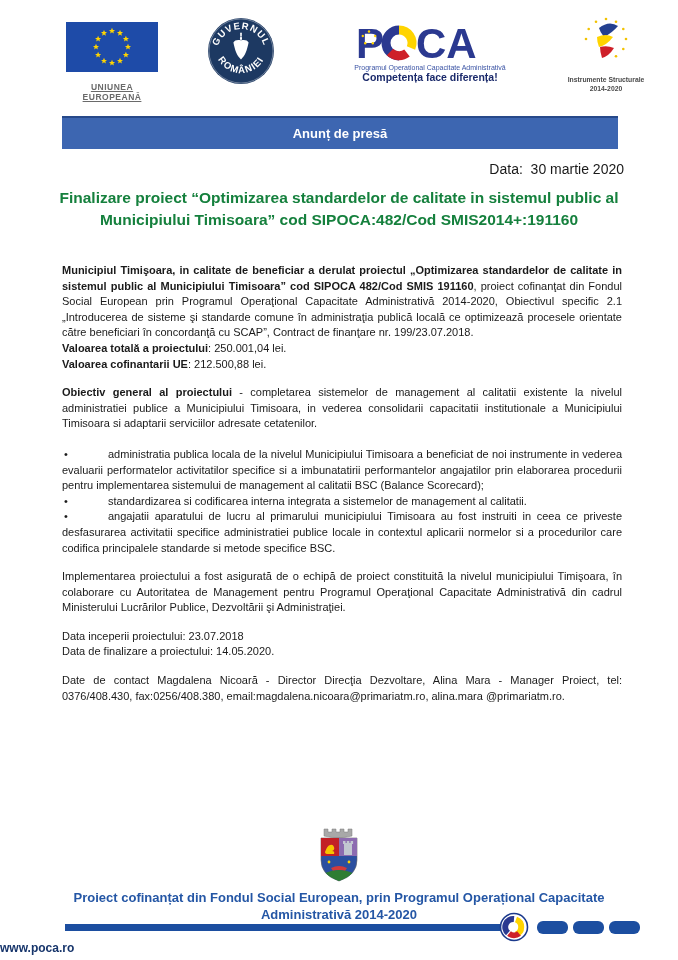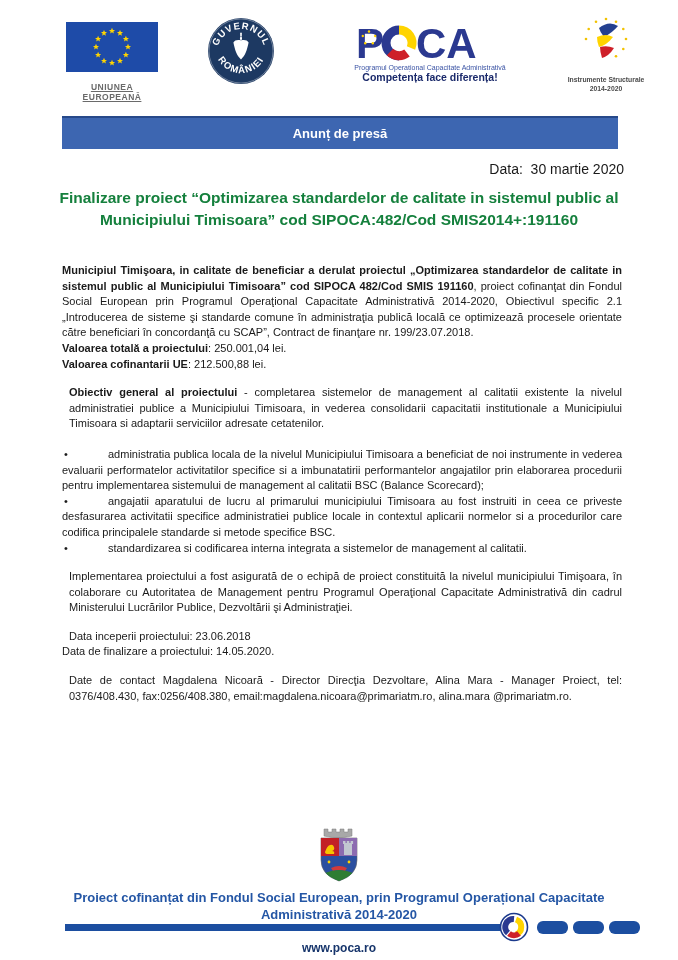--- a/index.html
+++ b/index.html
@@ -36,39 +36,39 @@
   .doc-title {
     position:absolute; top:187px; left:46px; width:586px;
     text-align:center; color:#15803d; font-size:15.5px; font-weight:bold; line-height:22px;
   }
 
   
   .body-content { position:absolute; top:263px; left:62px; width:560px; }
   .para { font-size:11px; line-height:15.6px; text-align:justify; }
   .para .b { font-weight:bold; }
   .para.gap1 { margin-top:15px; }
-  .para.gap2 { margin-top:13px;margin-left:7px; }
+  .para.gap2 { margin-top:13px; }
   .bm { display:inline-block; width:46px; padding-left:2px; }
 
   
   .coat { position:absolute; top:822px; left:50%; transform:translateX(-50%); }
 
   
   .footer-note {
     position:absolute; top:889px; left:0; width:100%;
     text-align:center; color:#2456a5; font-size:13px; font-weight:bold; line-height:17px;
   }
   .footer-bar { position:absolute; top:912px; left:65px; width:575px; height:30px; }
   .footer-bar .bar { position:absolute; left:0; top:12px; width:440px; height:7px; background:#1c4ea0; }
   .footer-bar .emblem { position:absolute; left:434px; top:0; }
   .footer-bar .dashes { position:absolute; left:472px; top:9px; width:103px; display:flex; gap:5px; }
   .footer-bar .dash { width:31px; height:13px; background:#1c4ea0; border-radius:6px; }
   .website {
     position:absolute; top:941px; left:0; width:100%;
-    text-align:center; font-size:12px; font-weight:600; color:#17356b;
+    font-size:12px; font-weight:600; color:#17356b;
   }
 </style>
 </head>
 <body>
 
 <div class="page">
 
   <div class="logo logo-eu">
     <svg width="94" height="52" viewBox="0 0 94 52">
       <rect x="1" y="0" width="92" height="50" fill="#1e4ba8"></rect>
@@ -162,24 +162,24 @@
 
   <div class="date-line">Data:  30 martie 2020</div>
   <div class="doc-title">Finalizare proiect “Optimizarea standardelor de calitate in sistemul public al Municipiului Timisoara” cod SIPOCA:482/Cod SMIS2014+:191160</div>
 
   <div class="body-content" id="body-content">
       <p class="para"><span class="b">Municipiul Timişoara, in calitate de beneficiar a derulat proiectul „Optimizarea standardelor de calitate in sistemul public al Municipiului Timisoara” cod SIPOCA 482/Cod SMIS 191160</span><span>, proiect cofinanţat din Fondul Social European prin Programul Operaţional Capacitate Administrativă 2014-2020, Obiectivul specific 2.1 „Introducerea de sisteme şi standarde comune în administraţia publică locală ce optimizează procesele orientate către beneficiari în concordanţă cu SCAP”, Contract de finanţare nr. 199/23.07.2018.</span></p>
       <p class="para"><span class="b">Valoarea totală a proiectului</span><span>: 250.001,04 lei.</span></p>
       <p class="para"><span class="b">Valoarea cofinantarii UE</span><span>: 212.500,88 lei.</span></p>
       <p class="para gap2"><span class="b">Obiectiv general al proiectului</span><span> -  completarea sistemelor de management al calitatii existente la nivelul administratiei publice a Municipiului Timisoara, in vederea consolidarii capacitatii institutionale a Municipiului Timisoara si adaptarii serviciilor adresate cetatenilor.</span></p>
       <p class="para gap1"><span class="bm">•</span><span>administratia publica locala de la nivelul Municipiului Timisoara a beneficiat de noi instrumente in vederea evaluarii performatelor activitatilor specifice si a imbunatatirii performantelor angajatilor prin elaborarea procedurii pentru implementarea sistemului de management al calitatii BSC (Balance Scorecard);</span></p>
+      <p class="para"><span class="bm">•</span><span>standardizarea si codificarea interna integrata a sistemelor de management al calitatii.</span></p>
       <p class="para"><span class="bm">•</span><span>angajatii aparatului de lucru al primarului municipiului Timisoara au fost instruiti in ceea ce priveste desfasurarea activitatii specifice administratiei publice locale  in contextul aplicarii normelor si a procedurilor care codifica principalele standarde si metode specifice BSC.</span></p>
-      <p class="para"><span class="bm">•</span><span>standardizarea si codificarea interna integrata a sistemelor de management al calitatii.</span></p>
       <p class="para gap2"><span>Implementarea proiectului a fost asigurată de o echipă de proiect constituită la nivelul municipiului Timişoara, în colaborare cu Autoritatea de Management pentru Programul Operaţional Capacitate Administrativă din cadrul Ministerului Lucrărilor Publice, Dezvoltării şi Administraţiei.</span></p>
-      <p class="para gap2"><span>Data inceperii proiectului: 23.06.2018</span></p>
+      <p class="para gap2"><span>Data inceperii proiectului: 23.07.2018</span></p>
       <p class="para"><span>Data de finalizare a proiectului: 14.05.2020.</span></p>
       <p class="para gap2"><span>Date de contact Magdalena Nicoară - Director Direcţia Dezvoltare, Alina Mara - Manager Proiect,  tel:  0376/408.430,  fax:0256/408.380,  email:magdalena.nicoara@primariatm.ro, alina.mara @primariatm.ro.</span></p>
     </div>
 
   <div class="coat">
     <svg width="52" height="66" viewBox="0 0 52 66">
       <path d="M11 14 L11 7 L15 7 L15 10 L19 10 L19 7 L23 7 L23 10 L27 10 L27 7 L31 7 L31 10 L35 10 L35 7 L39 7 L39 14 Q25 17.5 11 14 Z" fill="#a8a8a8" stroke="#7a7a7a" stroke-width="0.5"></path>
       <defs>
         <clipPath id="shieldClip">
           <path d="M8 16 H44 V38 Q44 53 26 59 Q8 53 8 38 Z"></path>

